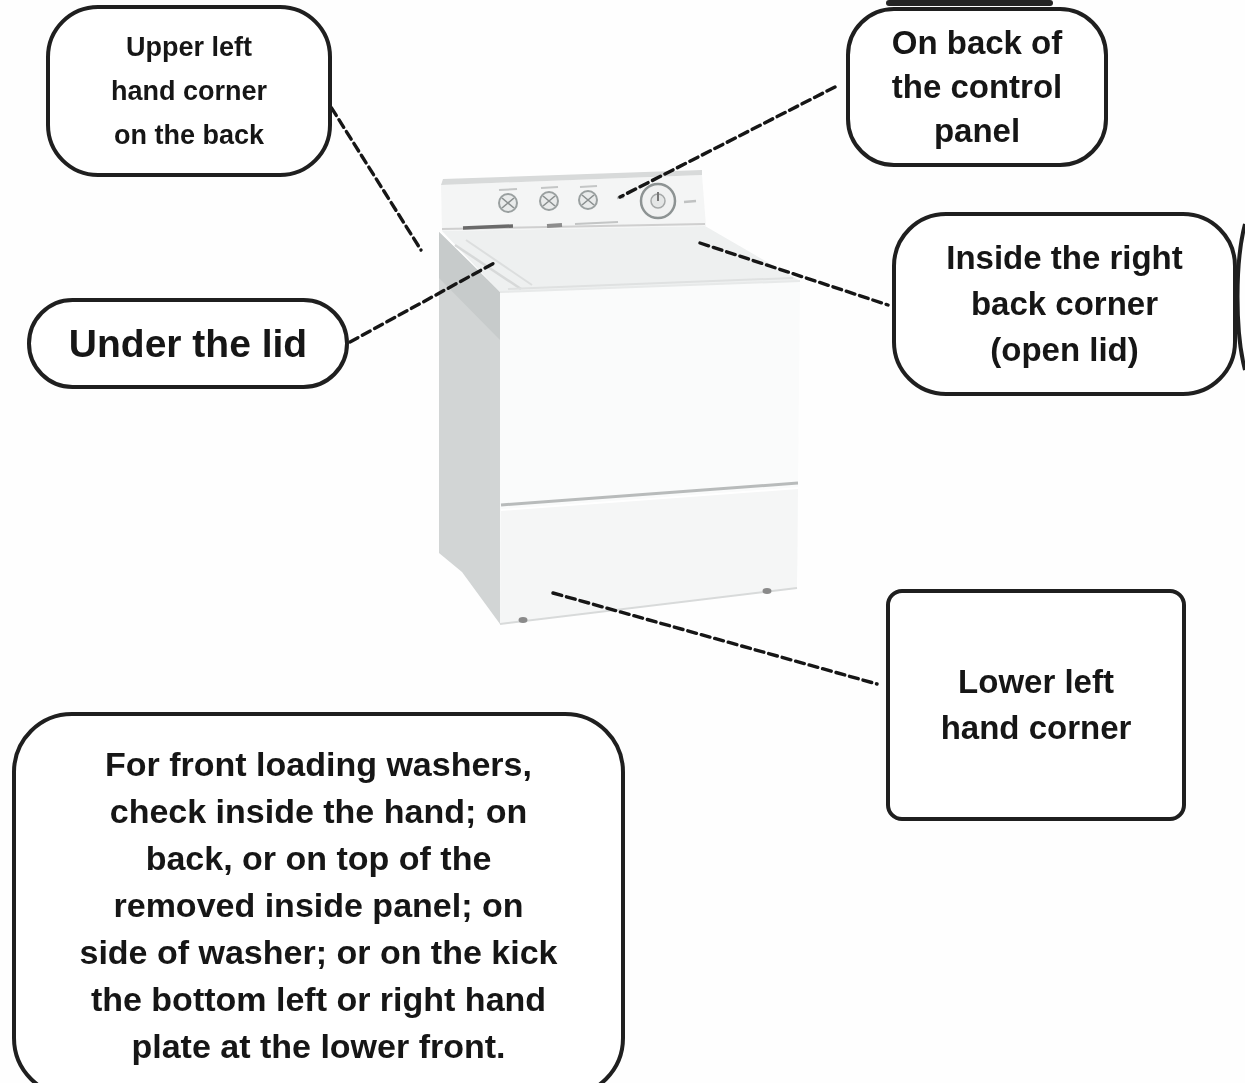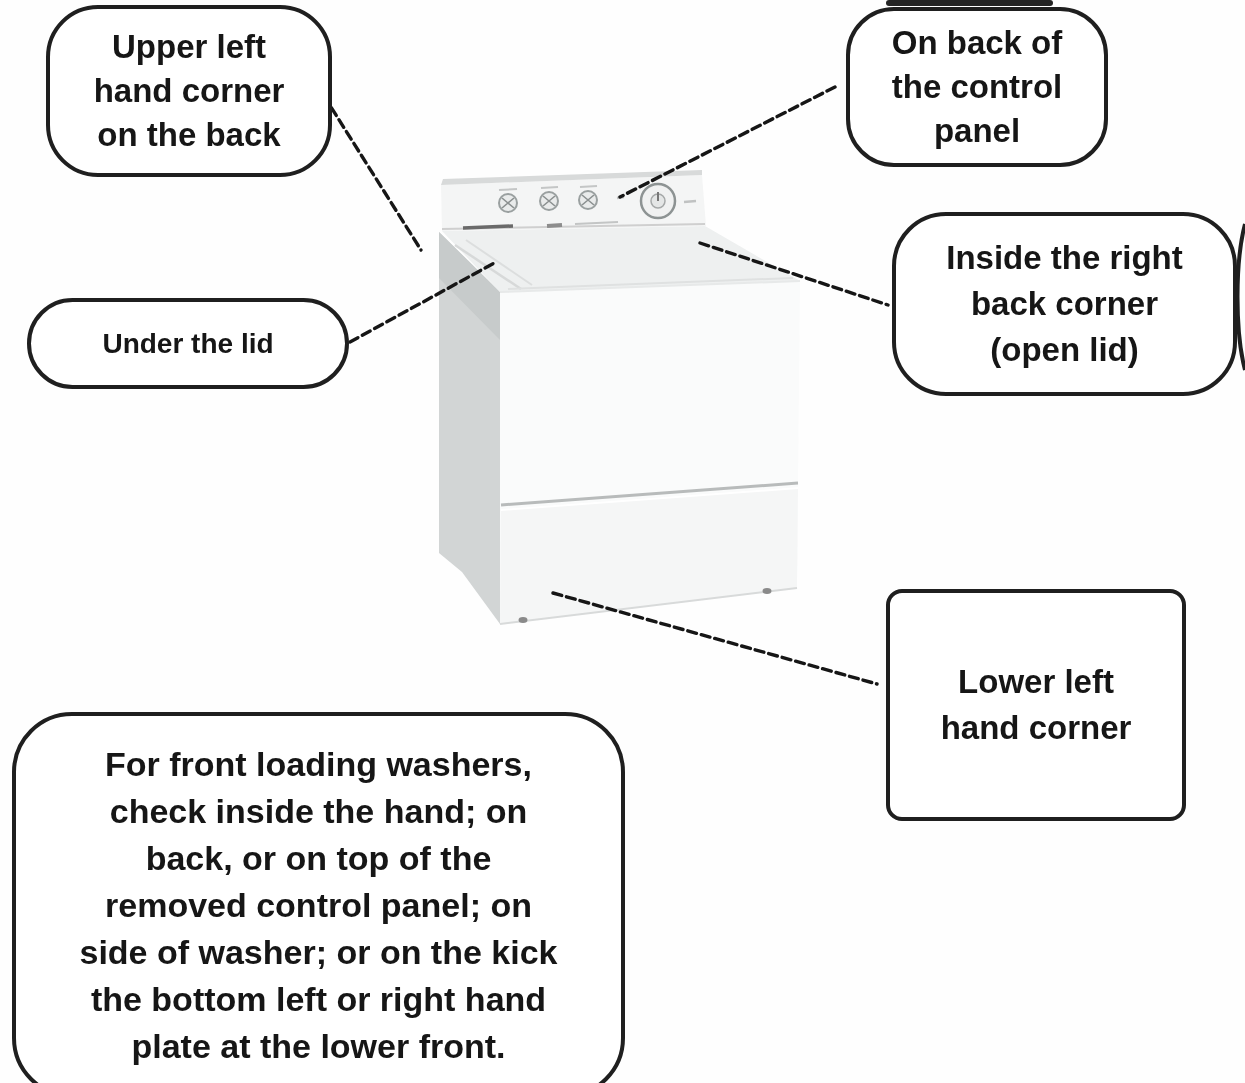--- a/index.html
+++ b/index.html
@@ -9,23 +9,23 @@
     font-family:"Liberation Sans", sans-serif;
   }
   .stage{position:absolute;inset:0;width:1245px;height:1083px;}
   .bubble{
     position:absolute;box-sizing:border-box;
     background:#ffffff;border:4px solid #1f1f1f;
     color:#161616;font-weight:bold;text-align:center;
     display:flex;flex-direction:column;justify-content:center;align-items:center;
   }
   .bubble .ln{white-space:nowrap;}
-  .b1{left:46px;top:5px;width:286px;height:172px;border-radius:52px;font-size:33px;line-height:44px;}
+  .b1{left:46px;top:5px;width:286px;height:172px;border-radius:52px;font-size:27px;line-height:44px;}
   .b2{left:846px;top:7px;width:262px;height:160px;border-radius:48px;font-size:33px;line-height:44px;}
-  .b3{left:27px;top:298px;width:322px;height:91px;border-radius:46px;font-size:28px;line-height:40px;}
+  .b3{left:27px;top:298px;width:322px;height:91px;border-radius:46px;font-size:39px;line-height:40px;}
   .b4{left:892px;top:212px;width:345px;height:184px;border-radius:54px;font-size:33px;line-height:46px;align-items:center;}
   .b5{left:886px;top:589px;width:300px;height:232px;border-radius:16px;font-size:33px;line-height:46px;}
   .b6{left:12px;top:692px;width:613px;height:386px;border-radius:60px;font-size:34px;line-height:47px;padding:6px 8px;margin-top:20px;}
 </style>
 </head>
 <body>
 
 <svg class="stage" viewBox="0 0 1245 1083" xmlns="http://www.w3.org/2000/svg" aria-hidden="true">
 
   <g>
@@ -118,17 +118,17 @@
 
 <div class="bubble b5">
   <div class="ln">Lower left</div>
   <div class="ln">hand corner</div>
 </div>
 
 <div class="bubble b6">
   <div class="ln">For front loading washers,</div>
   <div class="ln">check inside the hand; on</div>
   <div class="ln">back, or on top of the</div>
-  <div class="ln">removed control panel; on</div>
+  <div class="ln">removed inside panel; on</div>
   <div class="ln">side of washer; or on the kick</div>
   <div class="ln">the bottom left or right hand</div>
   <div class="ln">plate at the lower front.</div>
 </div>
 
 </body></html>

